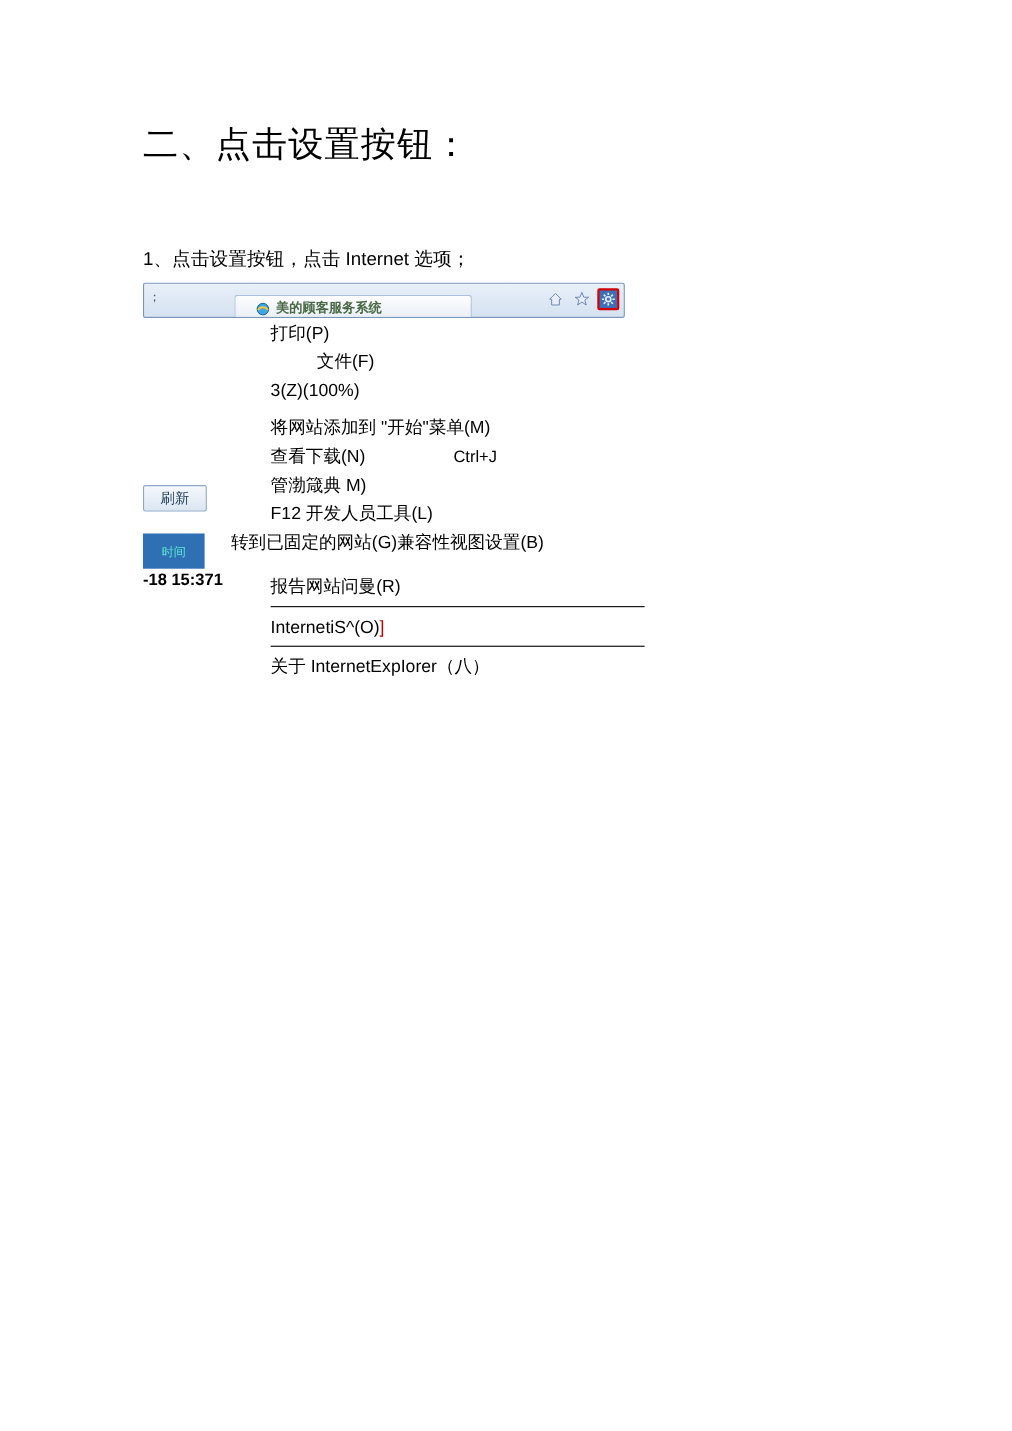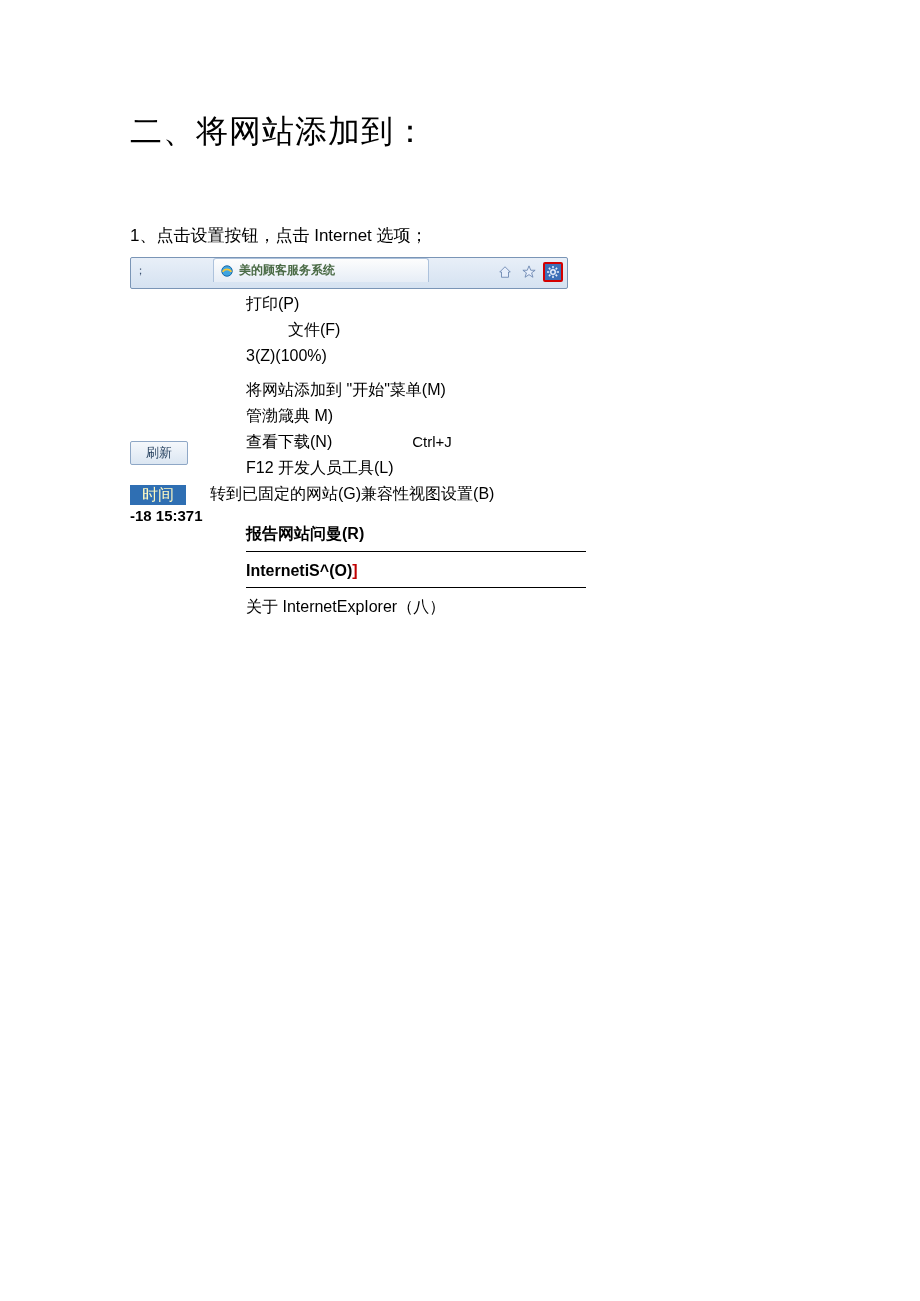--- a/index.html
+++ b/index.html
@@ -37,30 +37,30 @@
     overflow: hidden;
   }
   .toolbar-strip .left-edge {
     position: absolute;
     left: 4px; top: 5px;
     font-size: 11px;
     color: #3b5070;
   }
   .tab {
     position: absolute;
-    left: 82px; top: 0;
+    left: 82px; top: 10px;
     width: 216px; height: 24px;
     background: linear-gradient(#fdfdfd, #e6edf6);
     border: 1px solid #adc2dc;
     border-bottom: none;
     border-radius: 3px 3px 0 0;
     display: flex;
     align-items: center;
     gap: 5px;
-    padding-left: 6px;
+    padding-left: 18px;
     box-sizing: border-box;
   }
   .ie-icon {
     width: 14px; height: 14px;
     display: inline-flex;
     align-items: center;
     justify-content: center;
   }
   .tab-title {
     font-size: 12px;
@@ -107,24 +107,24 @@
     border-radius: 2px;
     font-size: 13px;
     color: #1f3b5a;
     display: flex;
     align-items: center;
     justify-content: center;
     font-weight: normal;
     margin-bottom: 20px;
   }
   .time-bar {
-    width: 56px; height: 20px;
+    width: 56px; height: 32px;
     background: #2f6fb3;
-    color: #fef9c3;
-    font-size: 16px;
+    color: #5eead4;
+    font-size: 11px;
     display: flex;
     align-items: center;
     justify-content: center;
     margin-bottom: 2px;
   }
   .ts {
     font-size: 15px;
     font-weight: bold;
     white-space: nowrap;
   }
@@ -149,36 +149,35 @@
   .indent1 { padding-left: 36px; }
   .indent2 { padding-left: 78px; }
   .indent0 { padding-left: 0; }
 
   .sep-block {
     margin-top: 8px;
   }
   .underline-row {
     display: inline-block;
     padding-bottom: 2px;
-    font-weight: bold;
   }
   .rule {
     height: 1px;
     background: #000;
     width: 340px;
     margin: 2px 0 6px 36px;
   }
   .red-bracket { color: #c00000; }
 </style>
 </head>
 <body>
 
 <div class="page">
 
-  <div class="heading">二、将网站添加到：</div>
+  <div class="heading">二、点击设置按钮：</div>
 
   <div class="step">1、点击设置按钮，点击 Internet 选项；</div>
 
   <div class="toolbar-strip">
     <span class="left-edge">；</span>
 
     <div class="tab">
       <span class="ie-icon">
         <svg viewBox="0 0 16 16" width="14" height="14">
           <circle cx="8" cy="8" r="6" fill="#3fa4e0" stroke="#0d5ea0" stroke-width="1"></circle>
@@ -236,25 +235,25 @@
       <div class="menu-row indent1">
         <span class="menu-label">3(Z)(100%)</span>
       </div>
 
       <div class="sep-block"></div>
 
       <div class="menu-row indent1">
         <span class="menu-label">将网站添加到 "开始"菜单(M)</span>
       </div>
       <div class="menu-row indent1">
-        <span class="menu-label">管渤箴典 M)</span>
-      </div>
-      <div class="menu-row indent1">
         <span class="menu-label">查看下载(N)</span>
         <span class="menu-shortcut">Ctrl+J</span>
+      </div>
+      <div class="menu-row indent1">
+        <span class="menu-label">管渤箴典 M)</span>
       </div>
       <div class="menu-row indent1">
         <span class="menu-label">F12 开发人员工具(L)</span>
       </div>
 
       <div class="menu-row indent0">
         <span class="menu-label">转到已固定的网站(G)兼容性视图设置(B)</span>
       </div>
 
       <div style="height:14px"></div>

